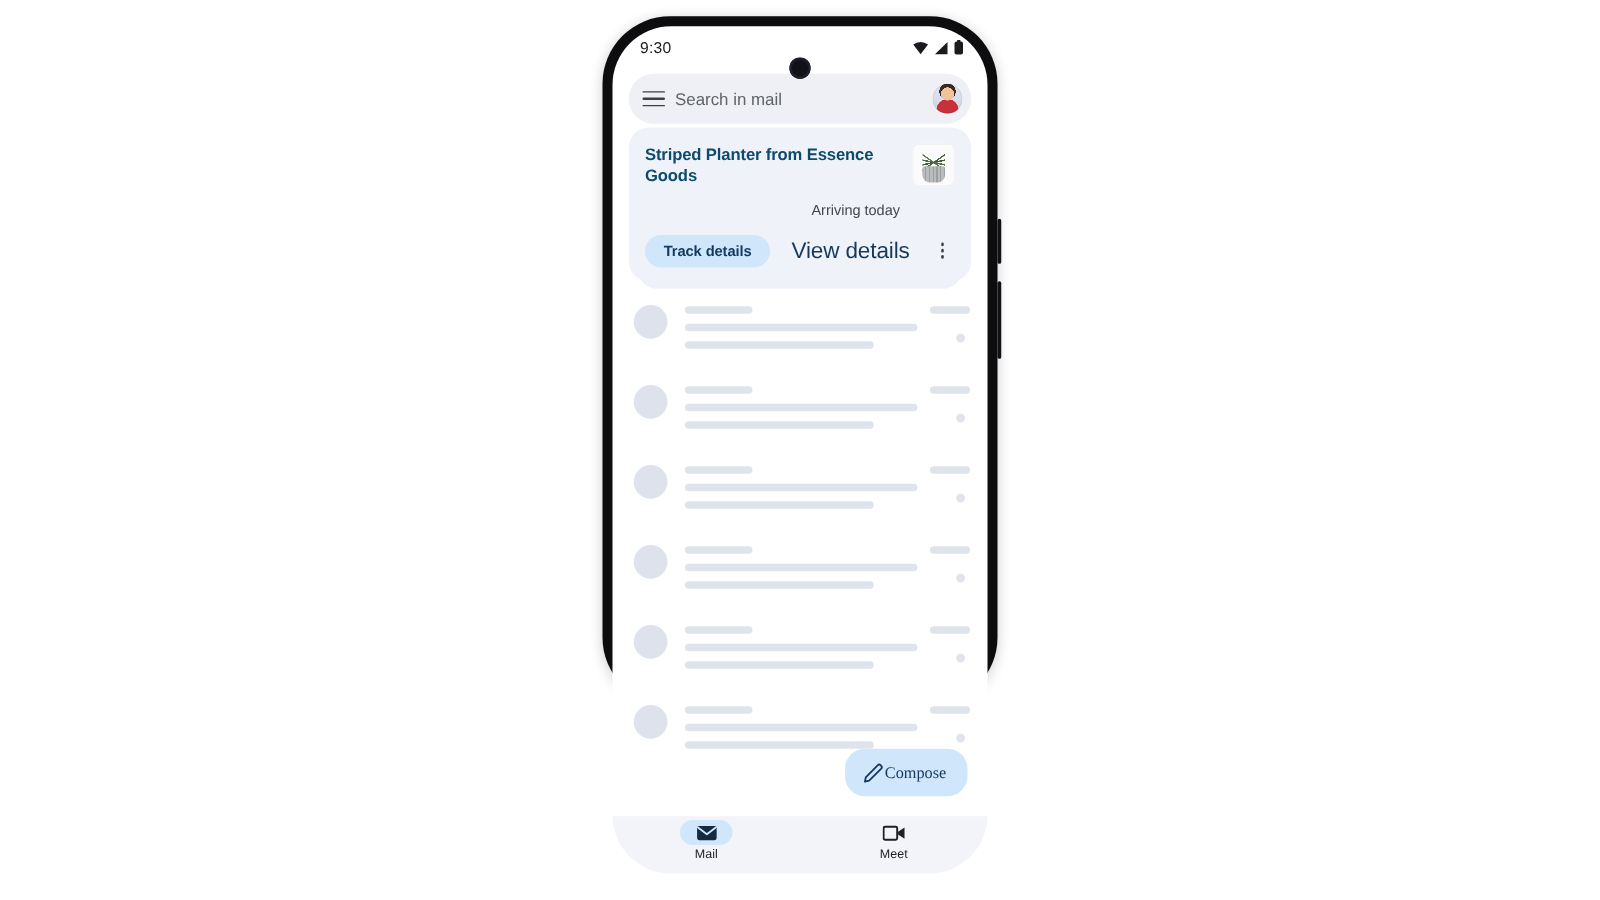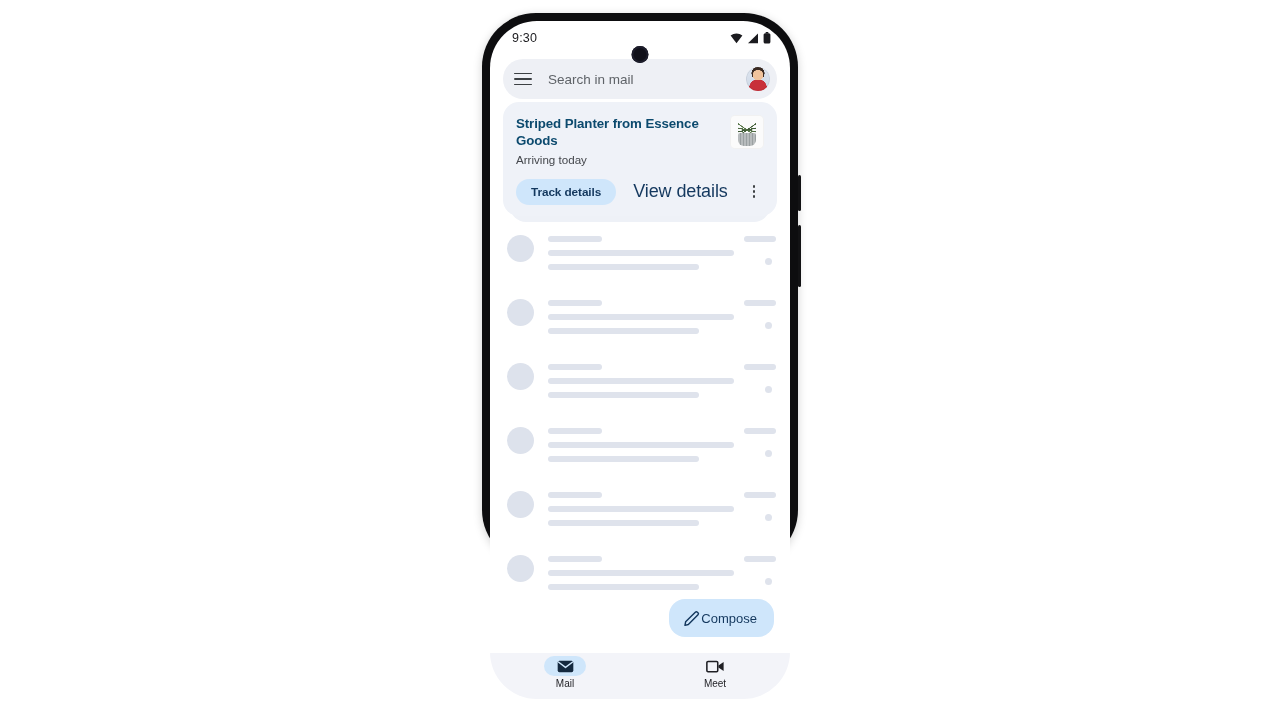--- a/index.html
+++ b/index.html
@@ -48,21 +48,21 @@
     display: flex; align-items: center; justify-content: space-between;
     padding: 0 19px 0 22px;
   }
   .clock { font-size: 12.5px; color:#1b1b1f; letter-spacing:.2px; }
   .status-icons { display:flex; align-items:center; gap:4px; }
 
   
   .searchbar {
     margin: 4px 13px 0 13px;
     height: 40px; background:#eef0f5; border-radius: 22px;
-    display:flex; align-items:center; padding: 0 7px 0 11px; gap: 16px;
+    display:flex; align-items:center; padding: 0 7px 0 11px; gap: 8px;
   }
   .hamburger { width:18px; height:13px; display:flex; flex-direction:column; justify-content:space-between; flex:0 0 auto; }
   .hamburger i { display:block; height:1.8px; background:#3c4043; border-radius:2px; }
   .search-placeholder { flex:1; font-size:13.5px; color:#5f6368; }
   .avatar {
     width:24px; height:24px; border-radius:50%; flex:0 0 auto;
     background: radial-gradient(circle at 50% 34%, #f0c39c 0 26%, transparent 27%),
                 radial-gradient(circle at 50% 88%, #c8303a 0 36%, transparent 37%),
                 radial-gradient(circle at 50% 26%, #3a2a22 0 30%, transparent 31%),
                 linear-gradient(#dfe6f0,#cdd8e6);
@@ -97,21 +97,21 @@
     background:#eef1f7; border-radius:16px;
   }
   .card {
     position: relative;
     background: #eff2f8; border-radius: 16px;
     padding: 13px 13px 11px 13px;
   }
   .card-top { display:flex; align-items:flex-start; gap:10px; }
   .card-text { flex:1; min-width:0; }
   .card-title { font-size:13.3px; font-weight:700; color:#0c4a6e; line-height:1.3; letter-spacing:-.1px; }
-  .card-sub { font-size:11.6px; color:#44474c; margin-top:3px; }
+  .card-sub { font-size:11.6px; color:#44474c; margin-top:12px;text-align:right; }
   .thumb {
     width:34px; height:34px; border-radius:5px; flex:0 0 auto;
     background:#fbfbfb; position:relative; overflow:hidden;
     box-shadow: inset 0 0 0 1px rgba(0,0,0,.04);
   }
   .thumb .pot {
     position:absolute; left:8px; bottom:3px; width:18px; height:13px;
     background: repeating-linear-gradient(90deg,#b8bcbd 0 2px,#9aa0a1 2px 3px);
     border-radius: 2px 2px 6px 6px;
   }
@@ -153,21 +153,21 @@
   .sk-right { width:44px; padding-top:6px; display:flex; flex-direction:column; align-items:flex-end; }
   .sk-right .sk-bar.tag { width:32px; }
   .sk-dot { width:7px; height:7px; border-radius:50%; background:#dfe3ec; margin-top:16px; margin-right:4px; }
 
   
   .fab {
     position:absolute; right:16px; bottom:62px;
     background:#cfe6fb; border:none; border-radius:16px;
     height:38px; padding: 0 17px 0 14px;
     display:flex; align-items:center; 
-    font-family:Liberation Sans, sans-serif; cursor:pointer; z-index:20;
+    font-family:Liberation Serif, serif; cursor:pointer; z-index:20;
   }
   .fab span { font-size:13px; color:#14385e; font-weight:400; }
 
   
   .bottomnav {
     position:absolute; left:0; right:0; bottom:0; height:46px;
     background:#f3f4f9; display:flex; align-items:flex-start; padding-top:3px;
   }
   .nav-item { flex:1; display:flex; flex-direction:column; align-items:center; gap:2px; cursor:pointer; }
   .nav-pill {

